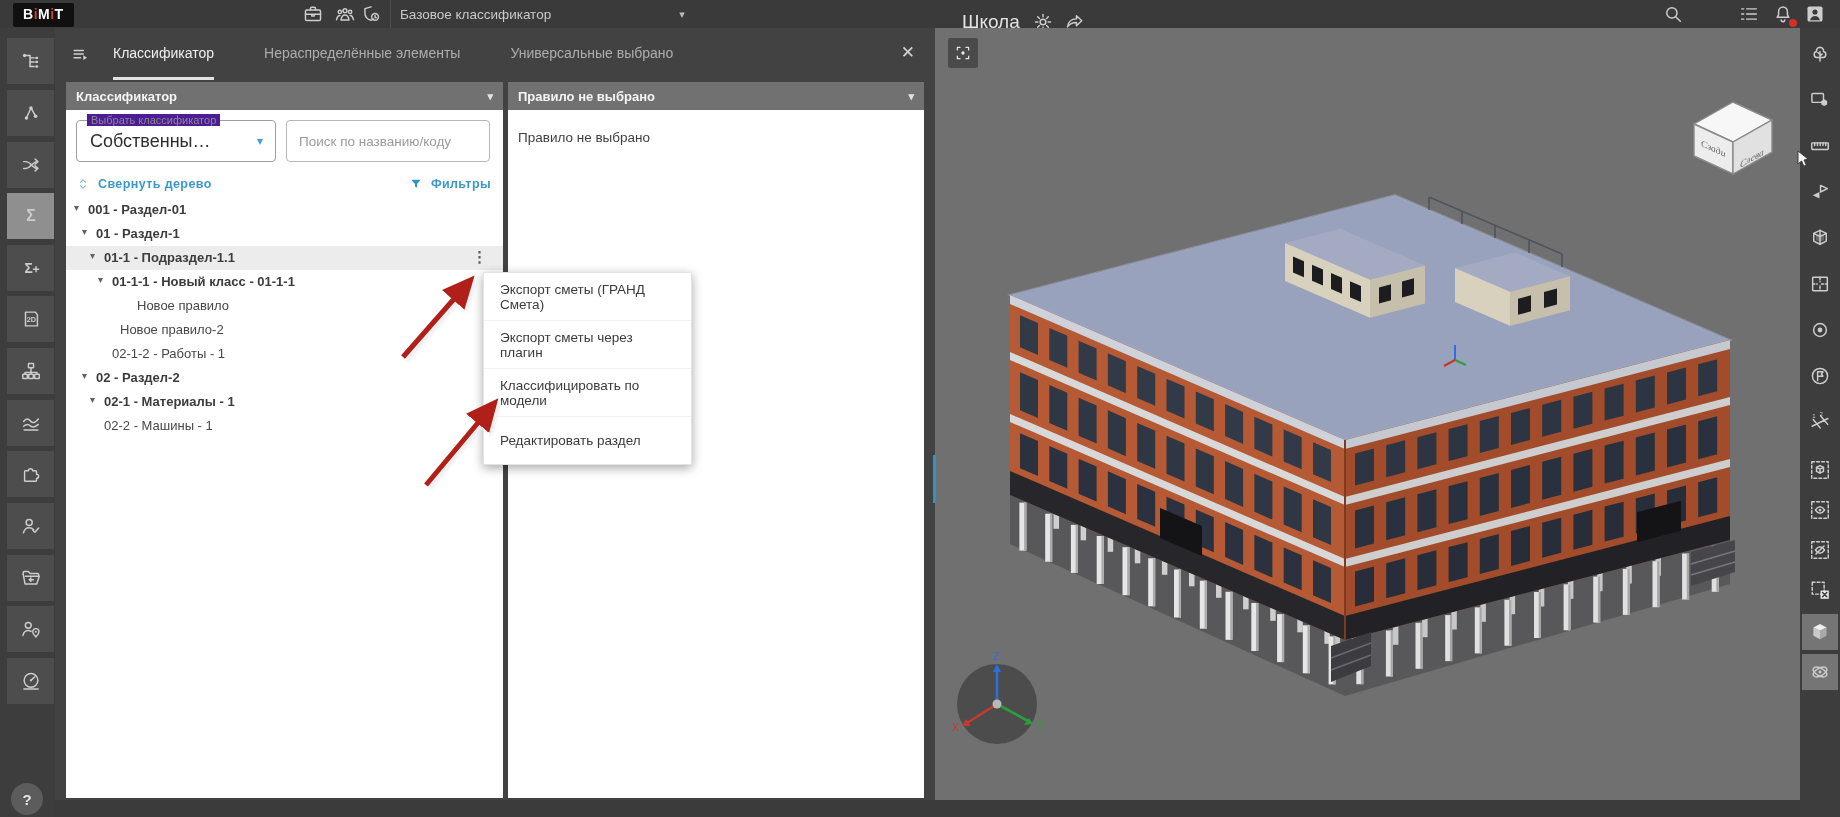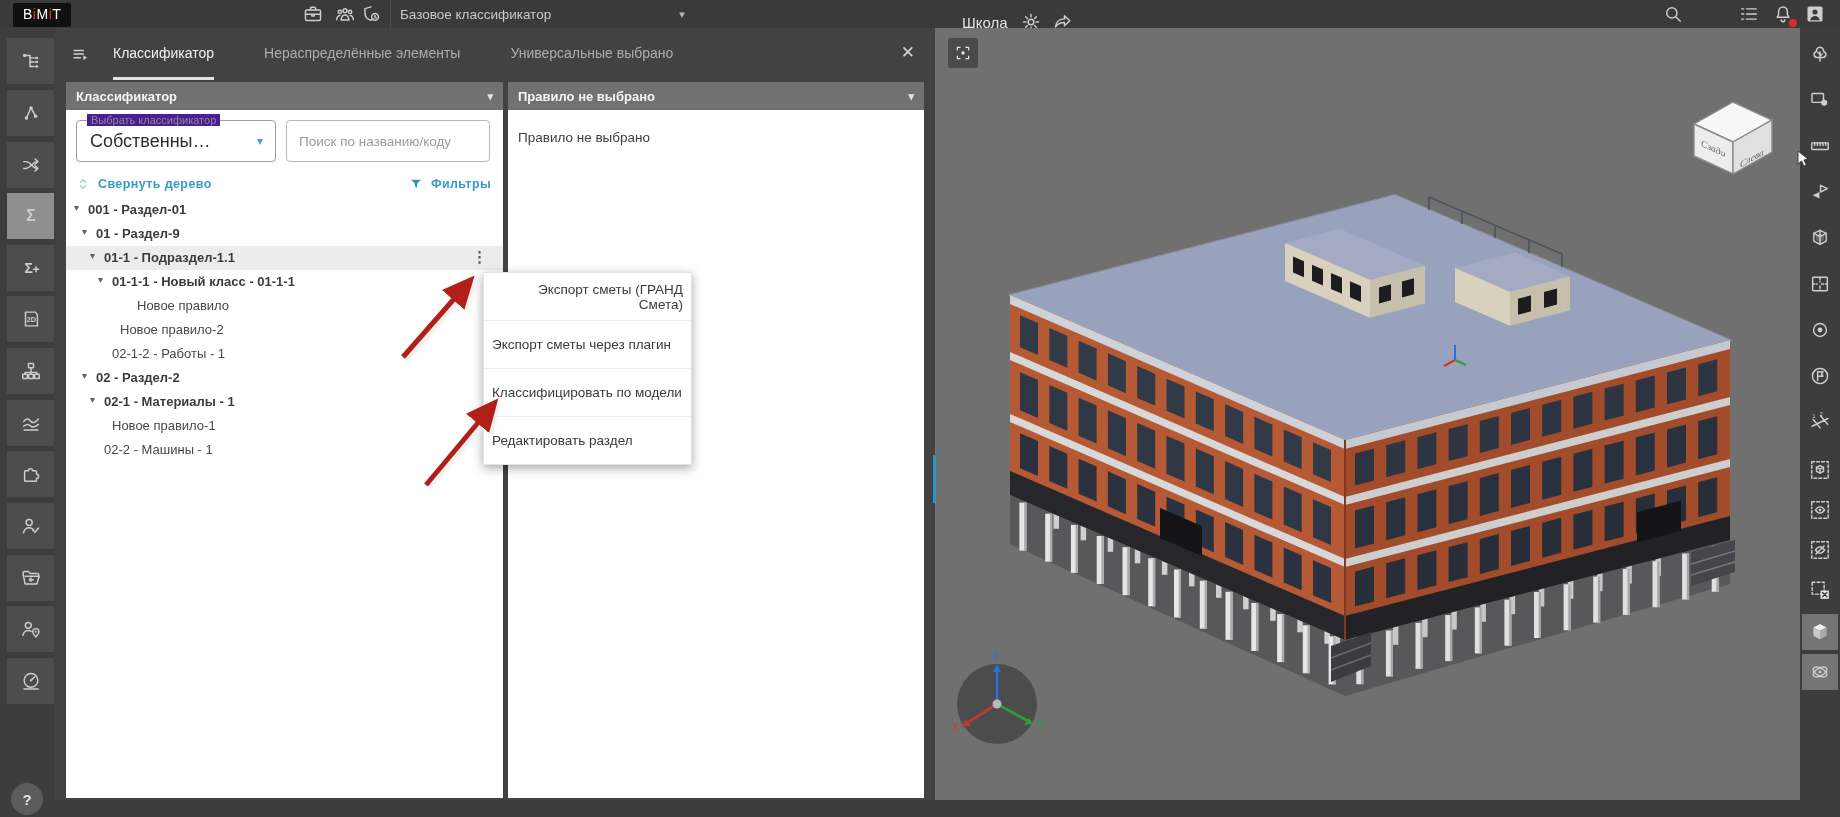--- a/index.html
+++ b/index.html
@@ -4,27 +4,27 @@
 <style>
   html,body{margin:0;padding:0;background:#2e2e2e;}
   #app{position:relative;width:1840px;height:817px;background:#3b3b3b;overflow:hidden;
        font-family:"Liberation Sans",sans-serif;-webkit-font-smoothing:antialiased;}
   .ico{display:inline-flex;align-items:center;justify-content:center;color:#cdcdcd;}
   .ico svg{display:block;}
 
   
   #topbar{position:absolute;left:0;top:0;width:1840px;height:28px;background:#3a3a3a;border-bottom:1px solid #2c2c2c;}
   #logo{position:absolute;left:13px;top:3px;height:24px;padding:0 10px;background:#101010;color:#fff;
-        font-weight:400;font-size:14px;line-height:22px;letter-spacing:.5px;border-radius:2px;}
+        font-weight:700;font-size:14px;line-height:22px;letter-spacing:.5px;border-radius:2px;}
   #logo .red{color:#d43c2c;}
   .tb-ico{position:absolute;top:3px;width:22px;height:22px;cursor:pointer;}
   #tb-sep{position:absolute;left:390px;top:0;width:1px;height:28px;background:#4e4e4e;}
   #workspace{position:absolute;left:400px;top:0;height:28px;display:flex;align-items:center;gap:8px;color:#c9c9c9;font-size:13.5px;cursor:pointer;}
   #workspace .caret{color:#b9b9b9;font-size:11px;margin-left:120px;}
-  #tb-title{position:absolute;left:962px;top:0;height:44px;display:flex;align-items:center;color:#e3e3e3;font-size:15px;}
+  #tb-title{position:absolute;left:962px;top:0;height:44px;display:flex;align-items:center;color:#e3e3e3;font-size:19px;}
   .badge{position:absolute;right:-3px;bottom:-2px;width:8px;height:8px;border-radius:50%;}
 
   
   #left-toolbar{position:absolute;left:0;top:28px;width:55px;height:789px;background:#3d3d3d;}
   .lt-tile{position:absolute;left:7px;width:47px;height:46px;background:#4d4d4d;display:flex;align-items:center;justify-content:center;cursor:pointer;color:#d9d9d9;}
   .lt-tile.active{background:#8f8f8f;color:#fff;}
   #help-btn{position:absolute;left:11px;top:755px;width:32px;height:32px;border-radius:50%;background:#5c5c5c;color:#e6e6e6;
             display:flex;align-items:center;justify-content:center;font-size:15px;font-weight:700;cursor:pointer;}
 
   
@@ -59,21 +59,21 @@
   .trow{position:relative;height:24px;display:flex;align-items:center;cursor:pointer;color:#474747;}
   .trow.sel{background:#ececec;}
   .trow .tcaret{position:absolute;font-size:10px;color:#5f6368;top:4px;}
   .trow .tlabel{position:absolute;top:4px;white-space:nowrap;}
   .trow.b .tlabel{font-weight:700;color:#3c3c3c;}
   .kebab{position:absolute;right:16px;top:2px;font-size:15px;color:#5a5a5a;font-weight:700;cursor:pointer;}
 
   
   #context-menu{position:absolute;left:483px;top:272px;width:207px;background:#fff;z-index:50;
                 box-shadow:0 3px 10px rgba(0,0,0,.35);border:1px solid #e4e4e4;}
-  .cm-item{height:47px;display:flex;align-items:center;padding:0 8px;font-size:13.5px;color:#3b3b3b;cursor:pointer;border-top:1px solid #f1f1f1;text-align:right;}
+  .cm-item{height:47px;display:flex;align-items:center;padding:0 16px;font-size:13.5px;color:#3b3b3b;cursor:pointer;border-top:1px solid #f1f1f1;}
   .cm-item:first-child{border-top:none;}
 
   
   #viewport{position:absolute;left:935px;top:28px;width:865px;height:772px;background:#707070;cursor:grab;}
   #focus-btn{position:absolute;left:13px;top:10px;width:30px;height:30px;background:#4a4a4a;border-radius:2px;
              display:flex;align-items:center;justify-content:center;color:#e8e8e8;cursor:pointer;}
   #scene{position:absolute;left:0;top:0;}
 
   
   #right-toolbar{position:absolute;left:1800px;top:28px;width:40px;height:789px;background:#3d3d3d;}
@@ -332,21 +332,21 @@
         <span>Фильтры</span>
       </span>
     </div>
     <div id="tree">
           <div class="trow b">
             <span class="tcaret" style="left:8px">▾</span>
             <span class="tlabel" style="left:22px">001 - Раздел-01</span>
           </div>
           <div class="trow b">
             <span class="tcaret" style="left:16px">▾</span>
-            <span class="tlabel" style="left:30px">01 - Раздел-9</span>
+            <span class="tlabel" style="left:30px">01 - Раздел-1</span>
           </div>
           <div class="trow b sel">
             <span class="tcaret" style="left:24px">▾</span>
             <span class="tlabel" style="left:38px">01-1 - Подраздел-1.1</span>
             <span class="kebab">⋮</span>
           </div>
           <div class="trow b">
             <span class="tcaret" style="left:32px">▾</span>
             <span class="tlabel" style="left:46px">01-1-1 - Новый класс - 01-1-1</span>
           </div>
@@ -359,23 +359,20 @@
           <div class="trow">
             <span class="tlabel" style="left:46px">02-1-2 - Работы - 1</span>
           </div>
           <div class="trow b">
             <span class="tcaret" style="left:16px">▾</span>
             <span class="tlabel" style="left:30px">02 - Раздел-2</span>
           </div>
           <div class="trow b">
             <span class="tcaret" style="left:24px">▾</span>
             <span class="tlabel" style="left:38px">02-1 - Материалы - 1</span>
-          </div>
-          <div class="trow">
-            <span class="tlabel" style="left:46px">Новое правило-1</span>
           </div>
           <div class="trow">
             <span class="tlabel" style="left:38px">02-2 - Машины - 1</span>
           </div>
         </div>
   </div>
 
   <div class="panel" id="panel-rule">
     <div class="panel-head">
       <span>Правило не выбрано</span>

